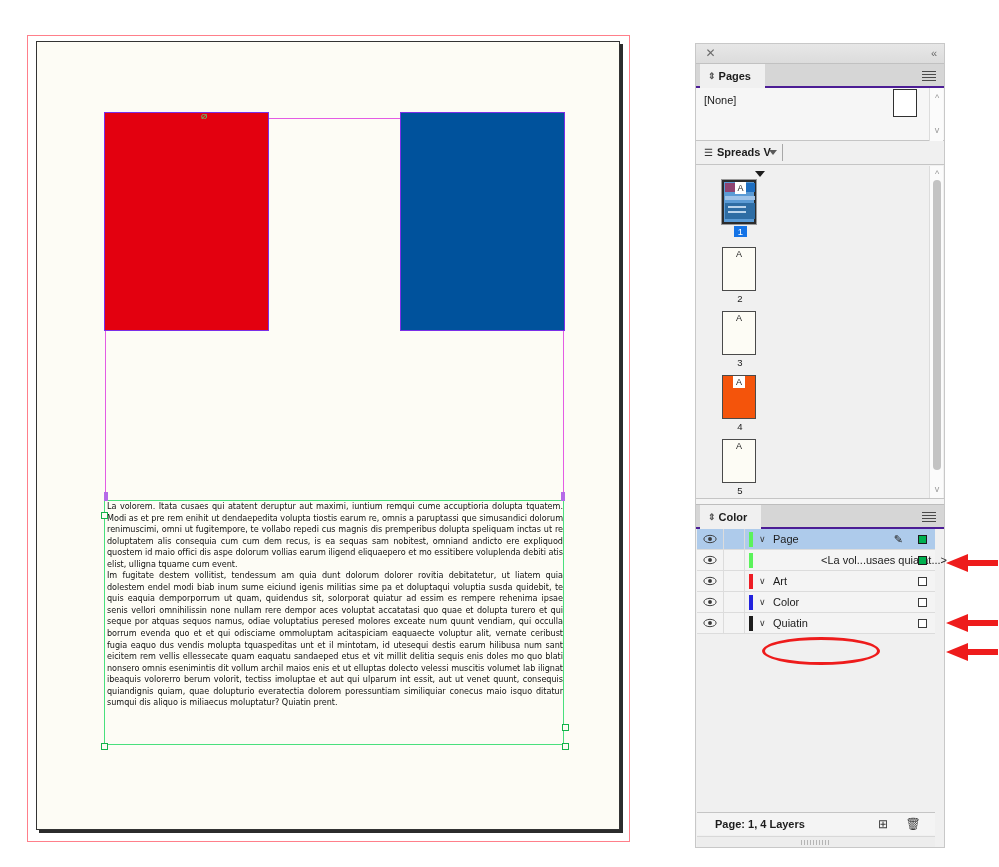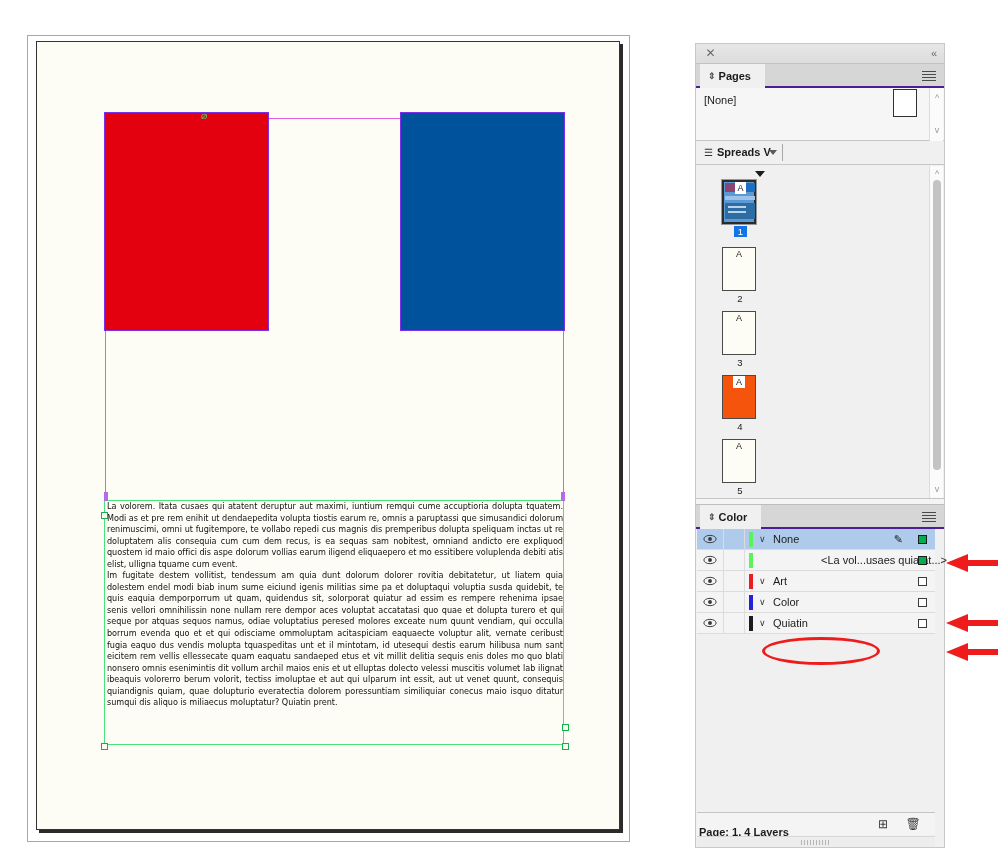--- a/index.html
+++ b/index.html
@@ -477,25 +477,24 @@
   #layers-status {
     position: absolute;
     left: 1px; bottom: 12px;
     width: 238px; height: 23px;
     background: #f4f4f4;
     border-top: 1px solid #c5c5c5;
     box-sizing: border-box;
   }
   #layers-status .txt {
     position: absolute;
-    left: 2px; top: 5px;
+    left: 18px; top: 5px;
     font-size: 11px;
     font-weight: bold;
     color: #1c1c1c;
-    margin-top: 8px;
   }
   #dock-hscroll {
     position: absolute;
     left: 1px; bottom: 0;
     width: 238px; height: 11px;
     background: #ededed;
     border-top: 1px solid #d8d8d8;
     box-sizing: border-box;
   }
   #dock-hscroll .grip {
@@ -667,21 +666,21 @@
       <div class="layer-row selected">
         <span class="eye">
           <svg viewBox="0 0 16 12" width="14" height="12">
               <ellipse cx="8" cy="6" rx="7" ry="4.2" fill="none" stroke="#3a3a3a" stroke-width="1.1"></ellipse>
               <circle cx="8" cy="6" r="2.2" fill="#3a3a3a"></circle>
             </svg>
         </span>
         <span class="lockcell"></span>
         <span class="swatch" style="background:#5bf35b;"></span>
         <span class="chev">∨</span>
-        <span class="lname top">None</span>
+        <span class="lname top">Page</span>
         <span class="pen">✎</span>
         <span class="target filled"></span>
       </div>
 
       <div class="layer-row">
         <span class="eye">
           <svg viewBox="0 0 16 12" width="14" height="12">
               <ellipse cx="8" cy="6" rx="7" ry="4.2" fill="none" stroke="#3a3a3a" stroke-width="1.1"></ellipse>
               <circle cx="8" cy="6" r="2.2" fill="#3a3a3a"></circle>
             </svg>

